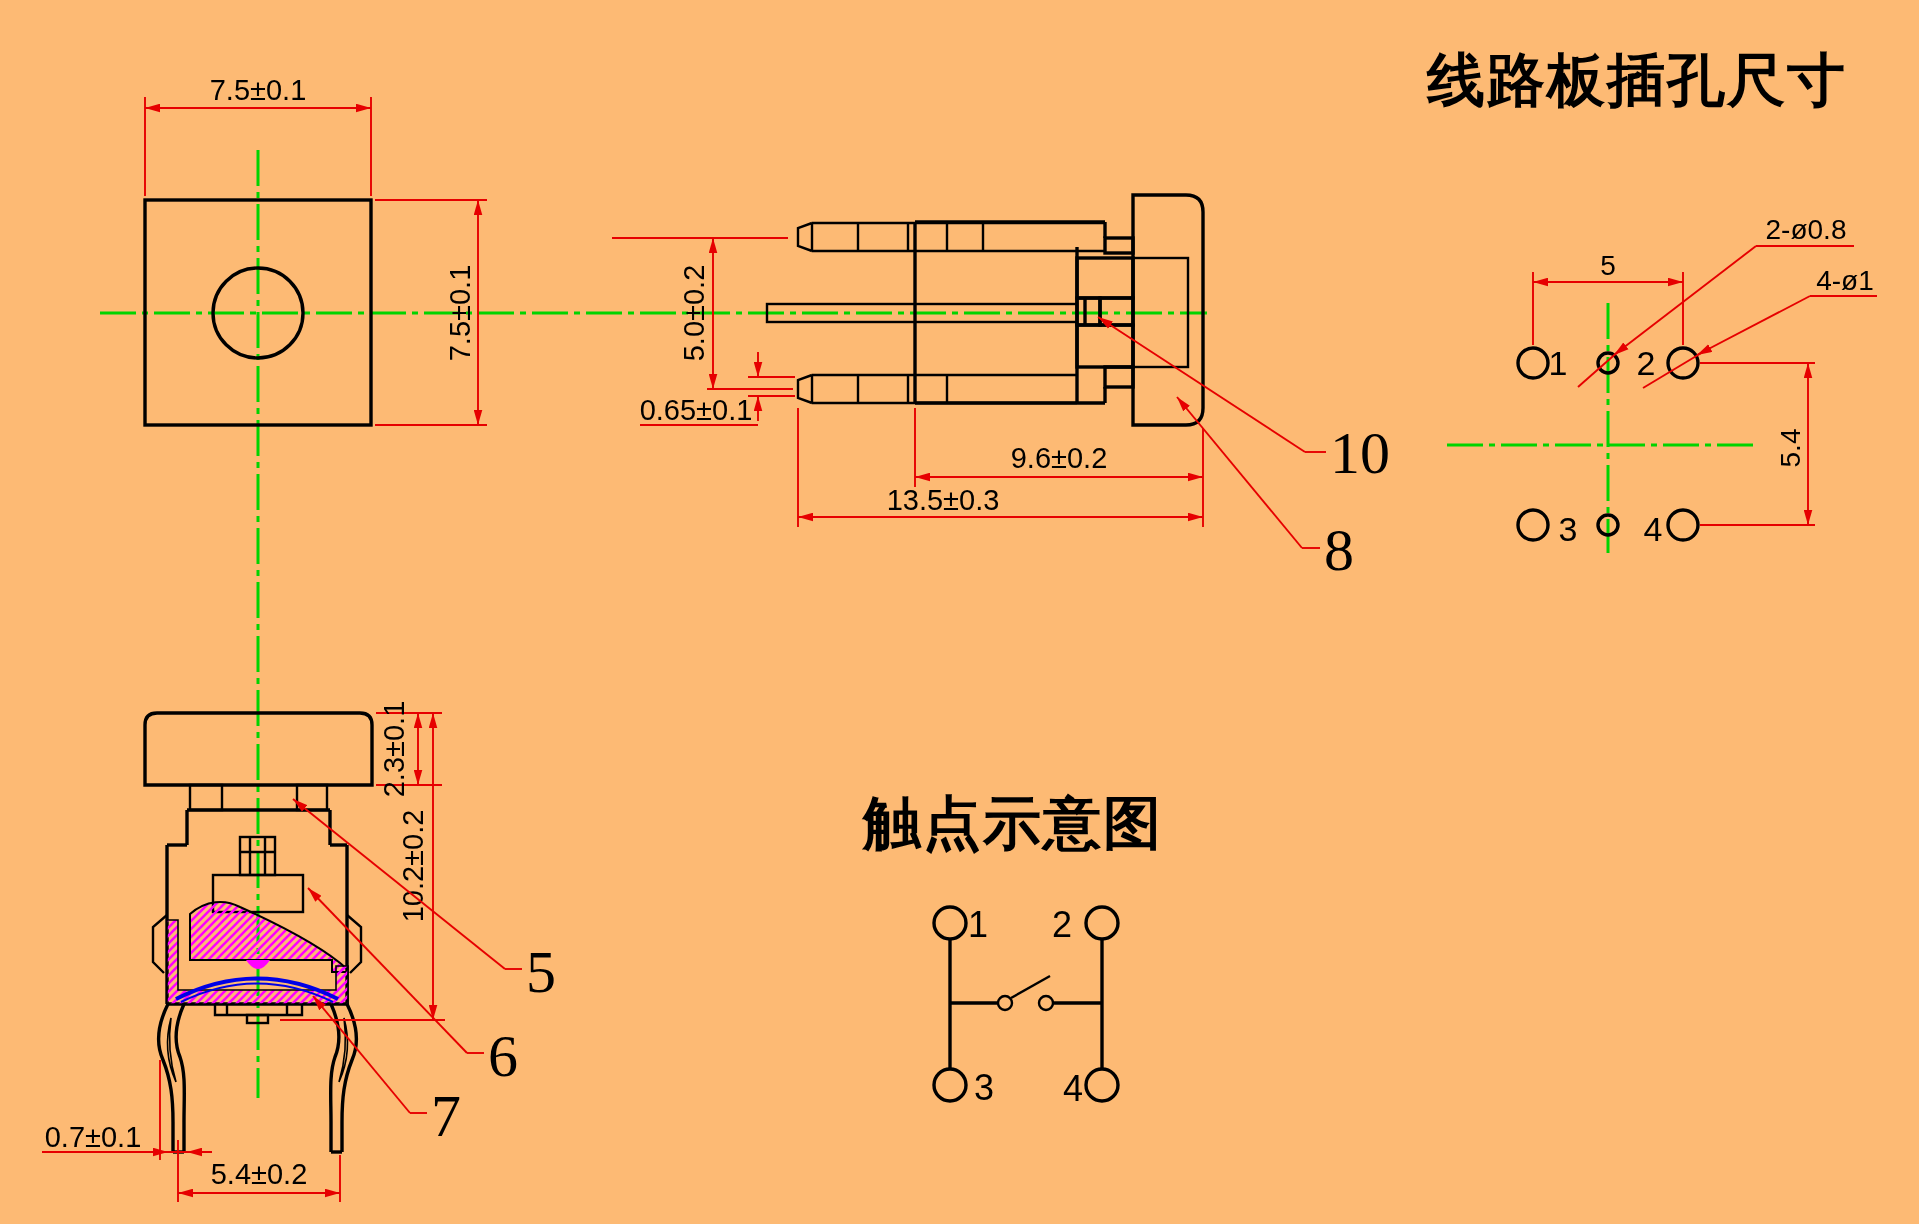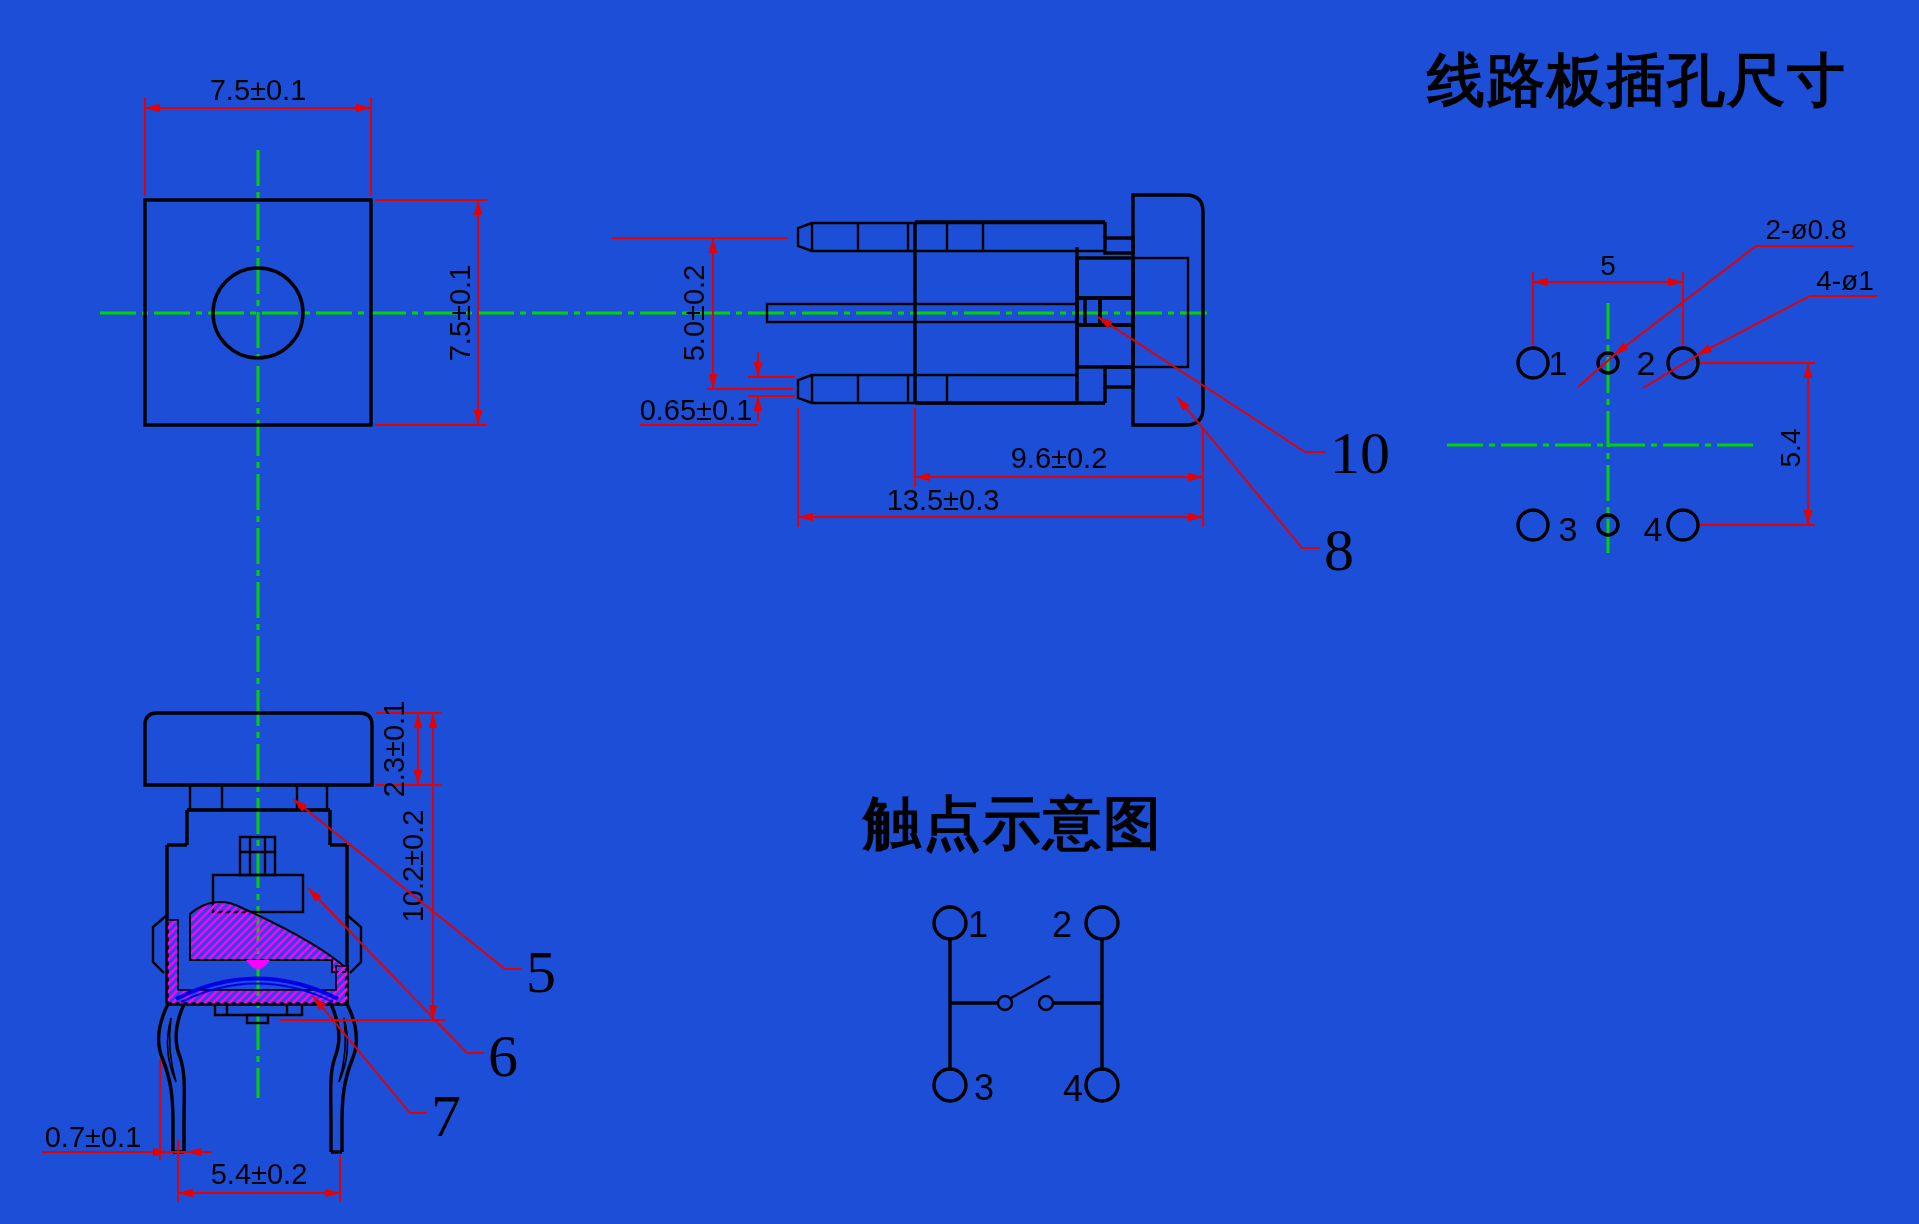--- a/index.html
+++ b/index.html
@@ -1,16 +1,16 @@
 <!DOCTYPE html>
 <html><head>
 <meta charset="utf-8">
 <style>
   html,body{margin:0;padding:0;background:#ffffff;}
-  .canvas{width:1919px;height:1224px;position:relative;background:#1d4ed8;overflow:hidden;}
+  .canvas{width:1919px;height:1224px;position:relative;background:#fdba74;overflow:hidden;}
   svg{display:block;font-family:"Liberation Sans",sans-serif;}
   
   .k3{stroke:#000;stroke-width:3.4;fill:none;}
   .k2{stroke:#000;stroke-width:2.4;fill:none;}
   .k1{stroke:#000;stroke-width:1.6;fill:none;}
   
   .r{stroke:#e60000;stroke-width:1.9;fill:none;}
   
   .g{stroke:#00d400;stroke-width:3;fill:none;stroke-dasharray:36 6 6 6;}
   

